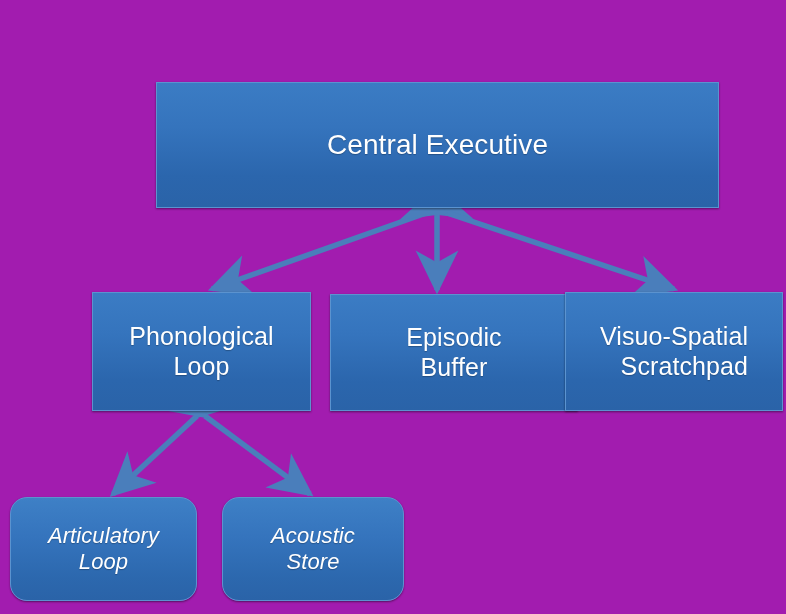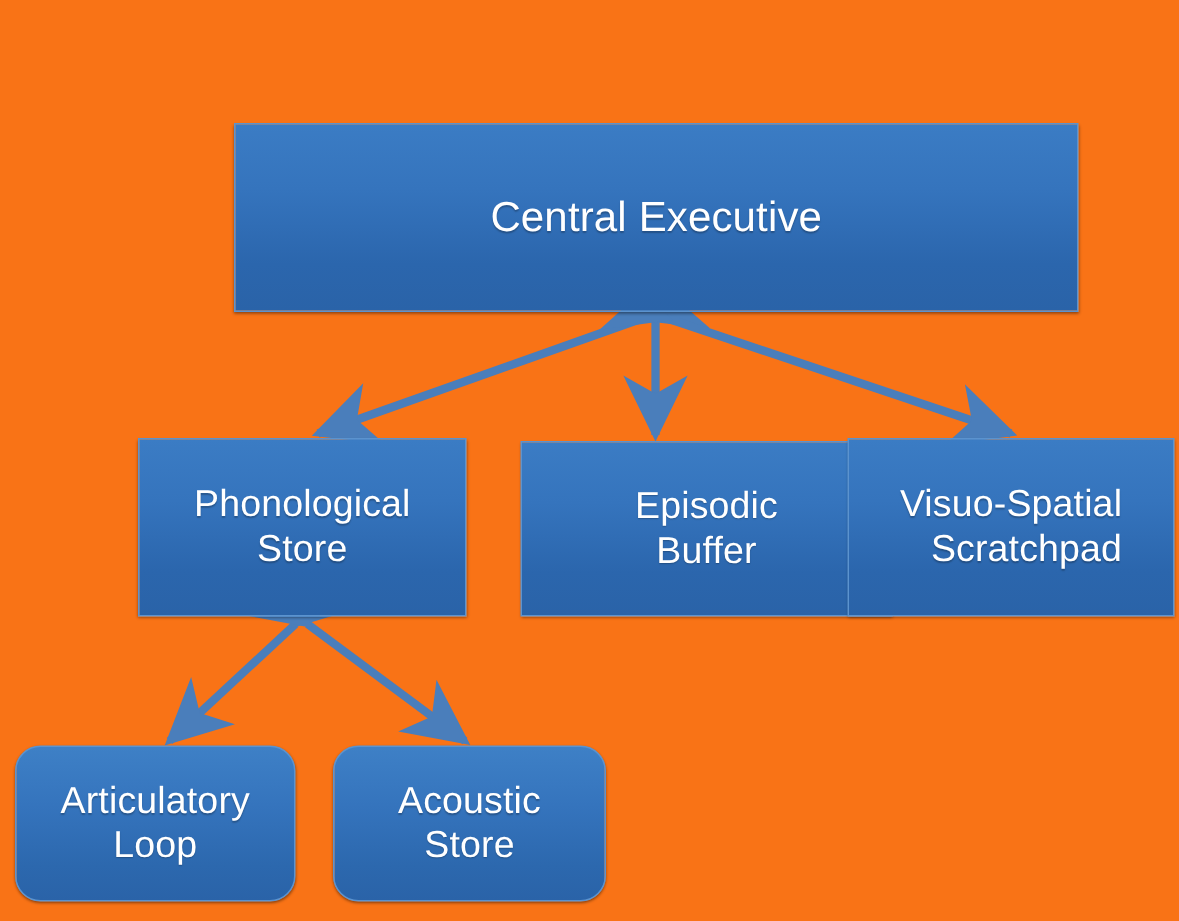--- a/index.html
+++ b/index.html
@@ -5,21 +5,21 @@
 <style>
   html, body {
     margin: 0;
     padding: 0;
     background: #000000;
   }
   #stage {
     position: relative;
     width: 786px;
     height: 614px;
-    background: #f97316;
+    background: #a21caf;
     overflow: hidden;
     font-family: "Liberation Sans", sans-serif;
   }
   #arrow-layer {
     position: absolute;
     left: 0;
     top: 0;
     width: 786px;
     height: 614px;
     pointer-events: none;
@@ -55,21 +55,21 @@
   #node-central-executive .label { font-size: 28px; }
 
   
   #node-phonological-loop {
     left: 92px;
     top: 292px;
     width: 219px;
     height: 119px;
   }
   #node-episodic-buffer {
-    left: 347px;
+    left: 330px;
     top: 294px;
     width: 248px;
     height: 117px;
     align-items: center;
   }
   #node-visuo-spatial-scratchpad {
     left: 565px;
     top: 292px;
     width: 218px;
     height: 119px;
@@ -91,21 +91,21 @@
     width: 187px;
     height: 104px;
   }
   #node-acoustic-store {
     left: 222px;
     top: 497px;
     width: 182px;
     height: 104px;
   }
   #node-articulatory-loop .label,
-  #node-acoustic-store .label { font-size: 25px; }
+  #node-acoustic-store .label { font-size: 22px; font-style: italic; }
 </style>
 </head>
 <body>
 
 <div id="stage">
 
   <svg id="arrow-layer" viewBox="0 0 786 614" width="786" height="614" xmlns="http://www.w3.org/2000/svg">
     <defs>
       <marker id="ah" markerWidth="9" markerHeight="9" refX="7.6" refY="4.5" orient="auto" markerUnits="strokeWidth">
         <path d="M0.4,0.6 L8.4,4.5 L0.4,8.4 L2.6,4.5 Z" fill="#4a7ebb"></path>
@@ -128,21 +128,21 @@
       <line x1="205" y1="416" x2="310" y2="494" marker-start="url(#ah2)" marker-end="url(#ah)"></line>
     </g>
   </svg>
 
   <div class="node" id="node-central-executive">
     <span class="label">Central Executive</span>
   </div>
 
   <div class="node" id="node-phonological-loop">
     <span class="label">Phonological
-Store</span>
+Loop</span>
   </div>
 
   <div class="node" id="node-episodic-buffer">
     <span class="label">Episodic
 Buffer</span>
   </div>
 
   <div class="node" id="node-visuo-spatial-scratchpad">
     <span class="label">Visuo-Spatial
 Scratchpad</span>

